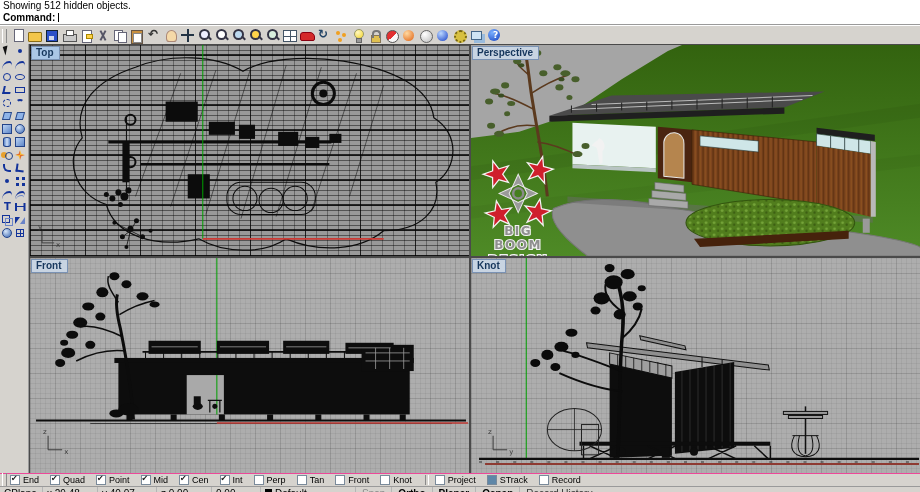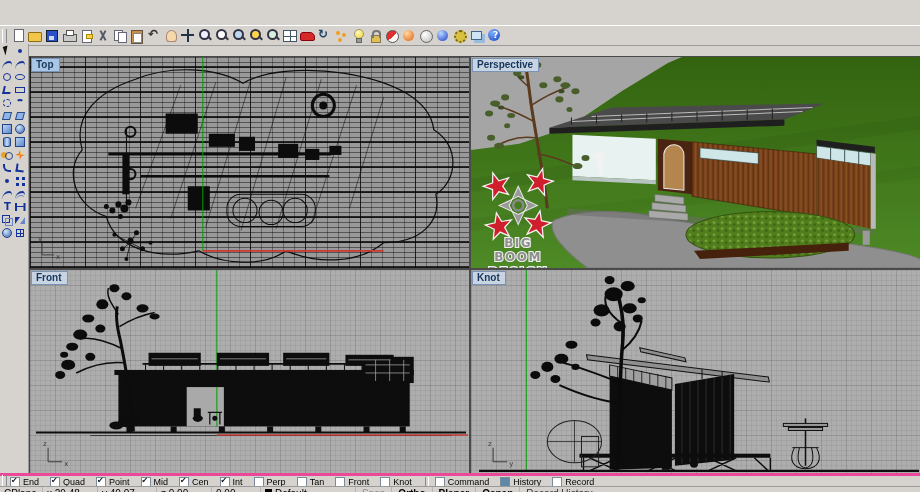--- a/index.html
+++ b/index.html
@@ -99,21 +99,21 @@
      box-shadow:6px 0 #13339a,0 6px #13339a,6px 6px #13339a;}
   .s-text::before{content:"T";position:absolute;left:3px;top:0;font:bold 10px "DejaVu Sans",sans-serif;color:#13339a;}
   .s-dimension::before{content:"";position:absolute;left:1px;right:1px;top:5px;border-top:1.5px solid #13339a;}
   .s-dimension::after{content:"";position:absolute;left:1px;top:2px;width:1.5px;height:8px;background:#13339a;box-shadow:8.5px 0 #13339a;}
   .s-group::before{content:"";position:absolute;left:1px;top:1px;width:6px;height:6px;border:1.5px solid #13339a;}
   .s-group::after{content:"";position:absolute;right:0;bottom:0;width:6px;height:6px;border:1.5px solid #6a84c8;}
   .s-mirror::before{content:"";position:absolute;left:1px;top:3px;border-top:7px solid #13339a;border-right:5px solid transparent;}
   .s-mirror::after{content:"";position:absolute;right:1px;top:3px;border-bottom:7px solid #6a84c8;border-left:5px solid transparent;}
 
   
-  .vp-area{position:absolute;left:29px;top:56px;width:891px;height:429px;background:#c2410c;}
+  .vp-area{position:absolute;left:29px;top:44px;width:891px;height:429px;background:#c2410c;}
   .vp{position:absolute;border:1px solid #4a4a4a;overflow:hidden;}
   .vp-top{left:0;top:0;width:439px;height:211px;}
   .vp-persp{left:441px;top:0;width:450px;height:211px;}
   .vp-front{left:0;top:213px;width:439px;height:216px;}
   .vp-right{left:441px;top:213px;width:450px;height:216px;}
   .vp svg{display:block;width:100%;height:100%;}
   .vp-tab{position:absolute;left:1px;top:1px;z-index:5;padding:0 5px 1px 4px;font-size:10px;font-weight:bold;color:#16365c;
           background:#c8d4e2;border:1px solid #7a92b4;}
   .vp-tab.active{background:#aac6e6;}
   .bg-plan{background-color:#999;
@@ -123,21 +123,21 @@
       repeating-linear-gradient(90deg,rgba(0,0,0,.32) 0 1px,transparent 1px 11px),
       repeating-linear-gradient(90deg,rgba(0,0,0,.7) 0 1.5px,transparent 1.5px 55px);}
   .bg-elev{background-color:#adadad;
     background-image:
       repeating-linear-gradient(0deg,rgba(0,0,0,.05) 0 1px,transparent 1px 5px),
       repeating-linear-gradient(90deg,rgba(0,0,0,.05) 0 1px,transparent 1px 5px),
       repeating-linear-gradient(0deg,rgba(0,0,0,.09) 0 1px,transparent 1px 25px),
       repeating-linear-gradient(90deg,rgba(0,0,0,.09) 0 1px,transparent 1px 25px); text-align: right;}
 
   
-  .osnap-bar{position:absolute;left:0;top:473px;width:920px;height:12px;background:#d6d3ce;border-top:3px solid #ec4899;
+  .osnap-bar{position:absolute;left:0;top:473px;width:920px;height:12px;background:#d6d3ce;border-top:1px solid #ec4899;
              display:flex;align-items:center;font-size:9px;}
   .osnap-item{display:inline-flex;align-items:center;margin-right:11px;white-space:nowrap;}
   .cb{width:8px;height:8px;background:#fff;border:1px solid #7a8a9a;display:inline-block;position:relative;margin-right:3px;}
   .cb.on::before{content:"\2714";position:absolute;left:0;top:-2px;font-size:8px;color:#1a1a1a;}
   .cb.fill{background:#5f87a8;}
   .vsep{width:2px;height:10px;border-left:1px solid #8a8a8a;border-right:1px solid #fff;margin:0 6px 0 2px;}
 
   
   .status-bar{position:absolute;left:0;top:486px;width:920px;height:16px;background:#d6d3ce;border-top:1px solid #9a9a9a;
               display:flex;font-size:10px;line-height:13px;}
@@ -151,20 +151,26 @@
 
   .logo-text{font-family:"DejaVu Sans",sans-serif;font-weight:bold;font-size:12px;letter-spacing:1.5px;
              fill:#8f8f8f;stroke:#f2f2f2;stroke-width:2.2;paint-order:stroke;text-anchor:middle;}
   .axis-label{font-family:"DejaVu Sans",sans-serif;font-size:7px;fill:#3a3a3a;}
 </style>
 </head>
 <body>
 
 <div class="app">
 
+  <div class="cmd-area">
+    <div class="cmd-line">Showing 512 hidden objects.</div>
+    <div class="cmd-line">
+      <span class="cmd-prompt">Command:</span><span class="caret"></span>
+    </div>
+  </div>
 
   <div class="toolbar">
     <span class="grip"></span>
   <span class="tbi i-new"></span>
       <span class="tbi i-open"></span>
       <span class="tbi i-save"></span>
       <span class="tbi i-print"></span>
       <span class="tbi i-copy-page"></span>
       <span class="tbi i-cut"></span>
       <span class="tbi i-copy"></span>
@@ -594,25 +600,25 @@
           <span class="cb"></span>
           <span>Front</span>
         </label>
         <label class="osnap-item">
           <span class="cb"></span>
           <span>Knot</span>
         </label>
         <span class="vsep"></span>
         <label class="osnap-item">
           <span class="cb"></span>
-          <span>Command</span>
+          <span>Project</span>
         </label>
         <label class="osnap-item">
           <span class="cb fill"></span>
-          <span>History</span>
+          <span>STrack</span>
         </label>
         <label class="osnap-item">
           <span class="cb"></span>
           <span>Record</span>
         </label>
       </span>
   </div>
 
   <div class="status-bar">
     <span style="display:flex;">

